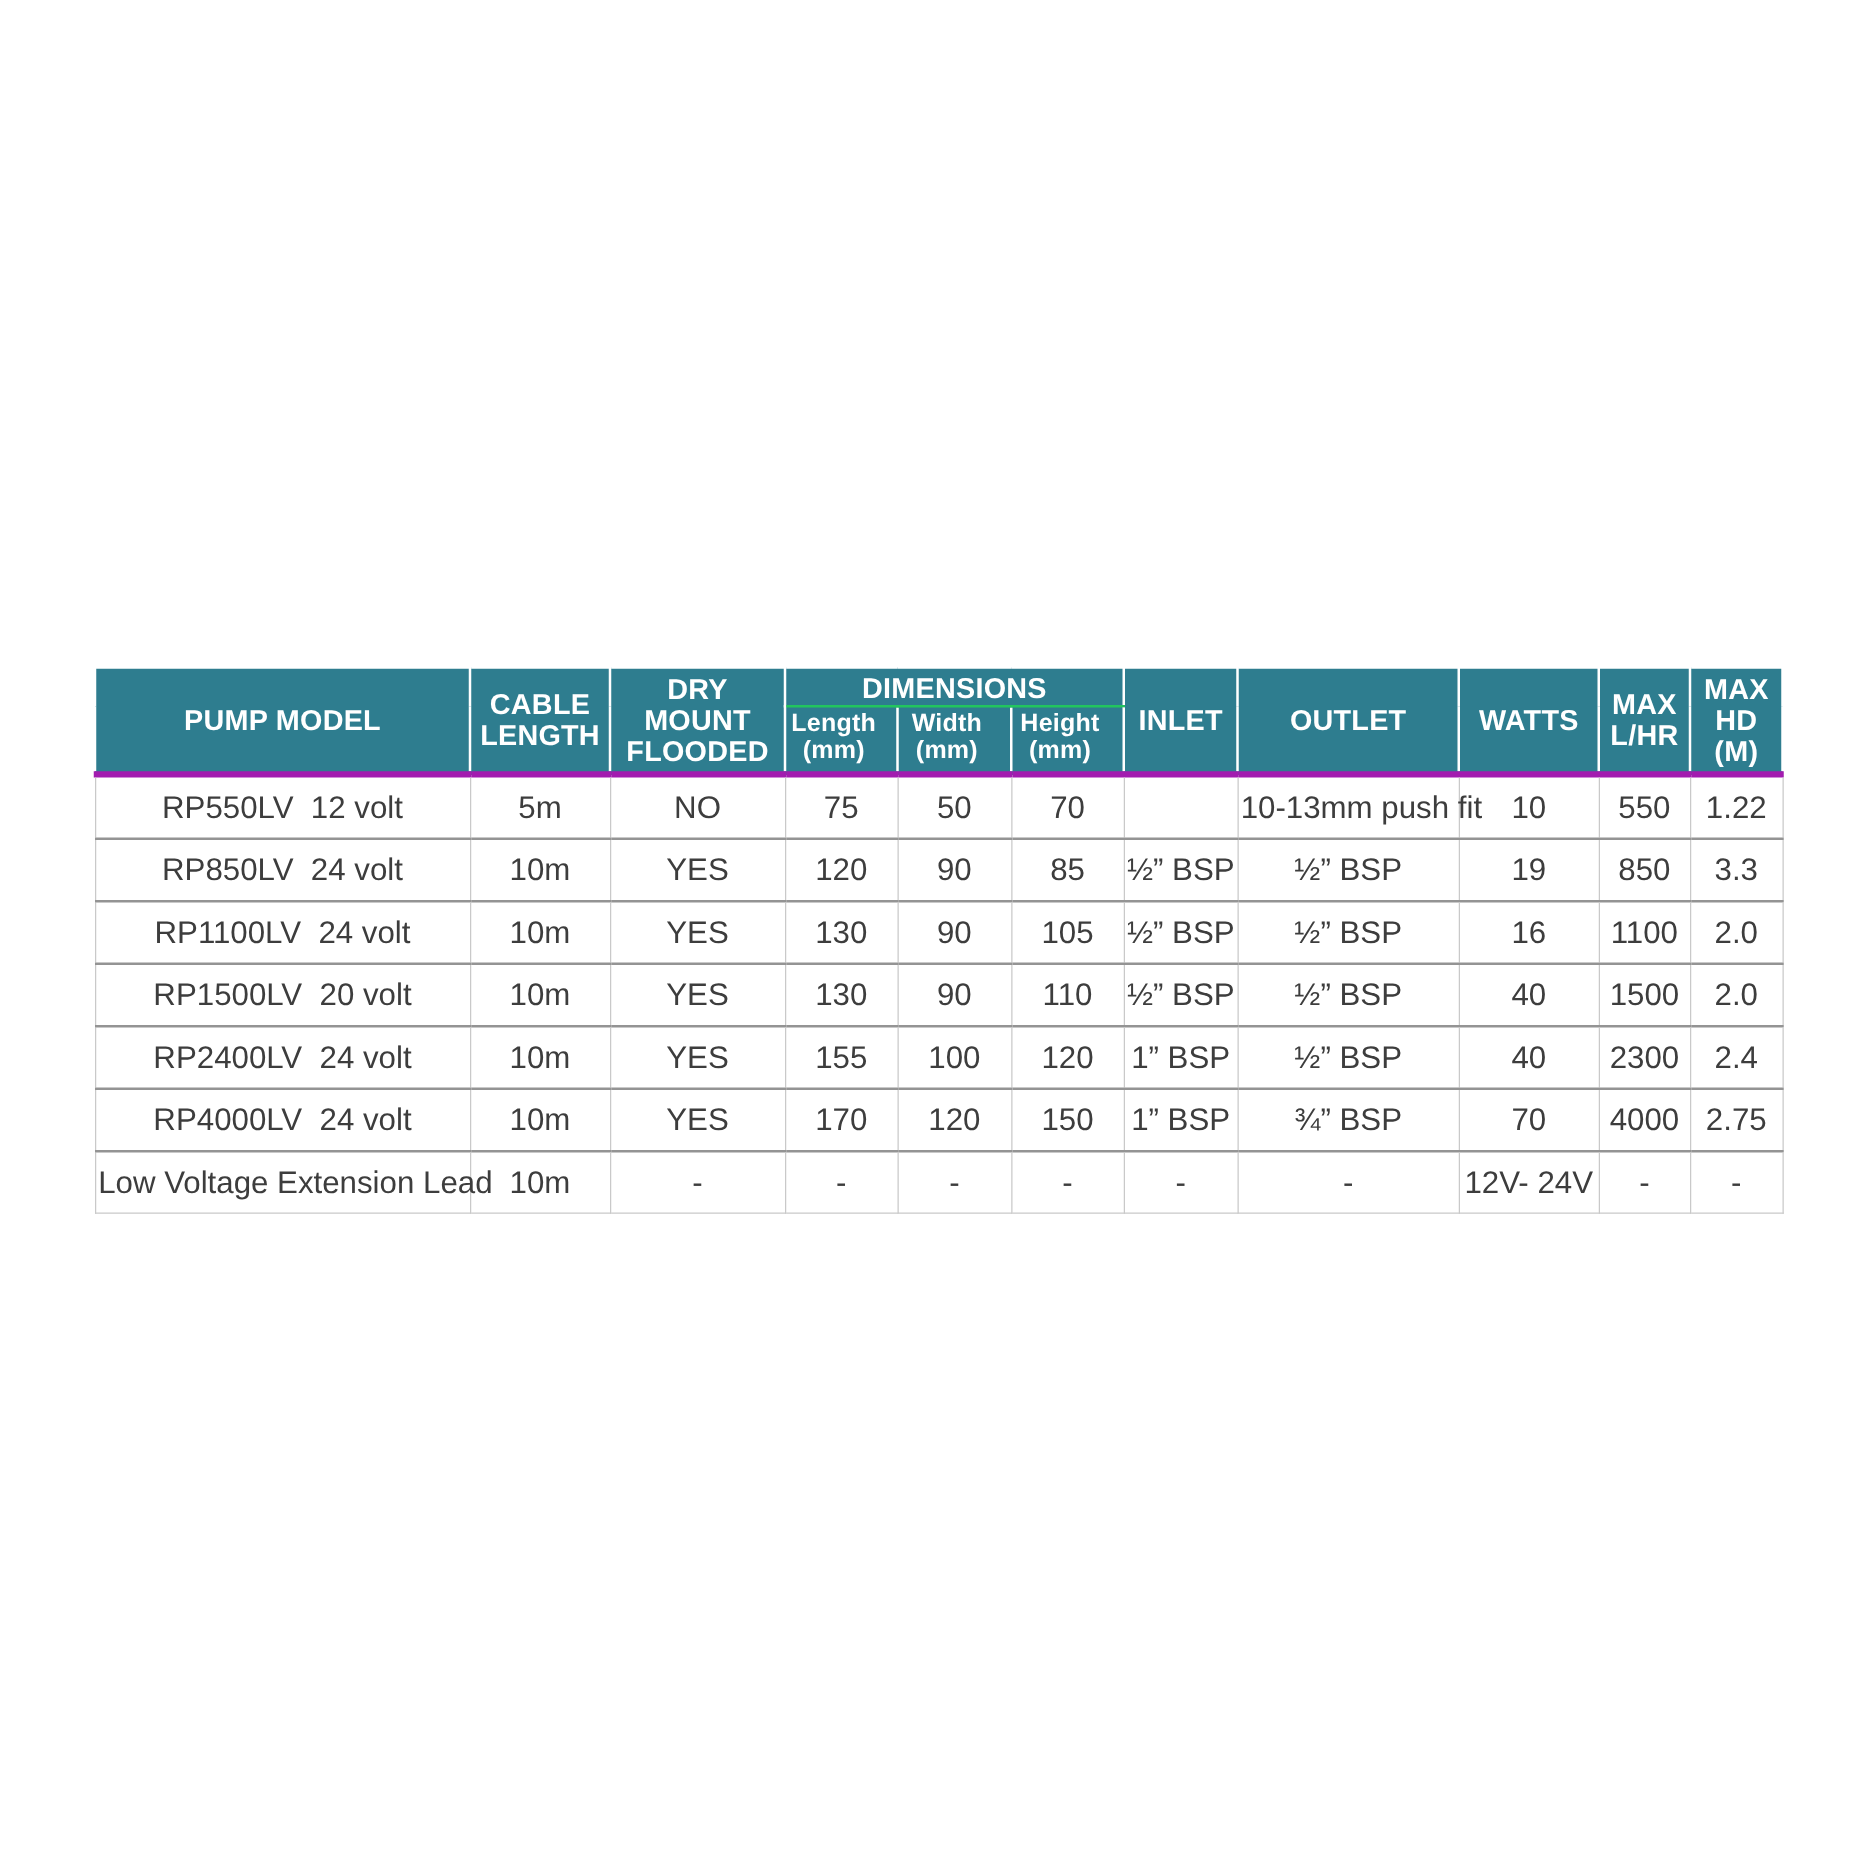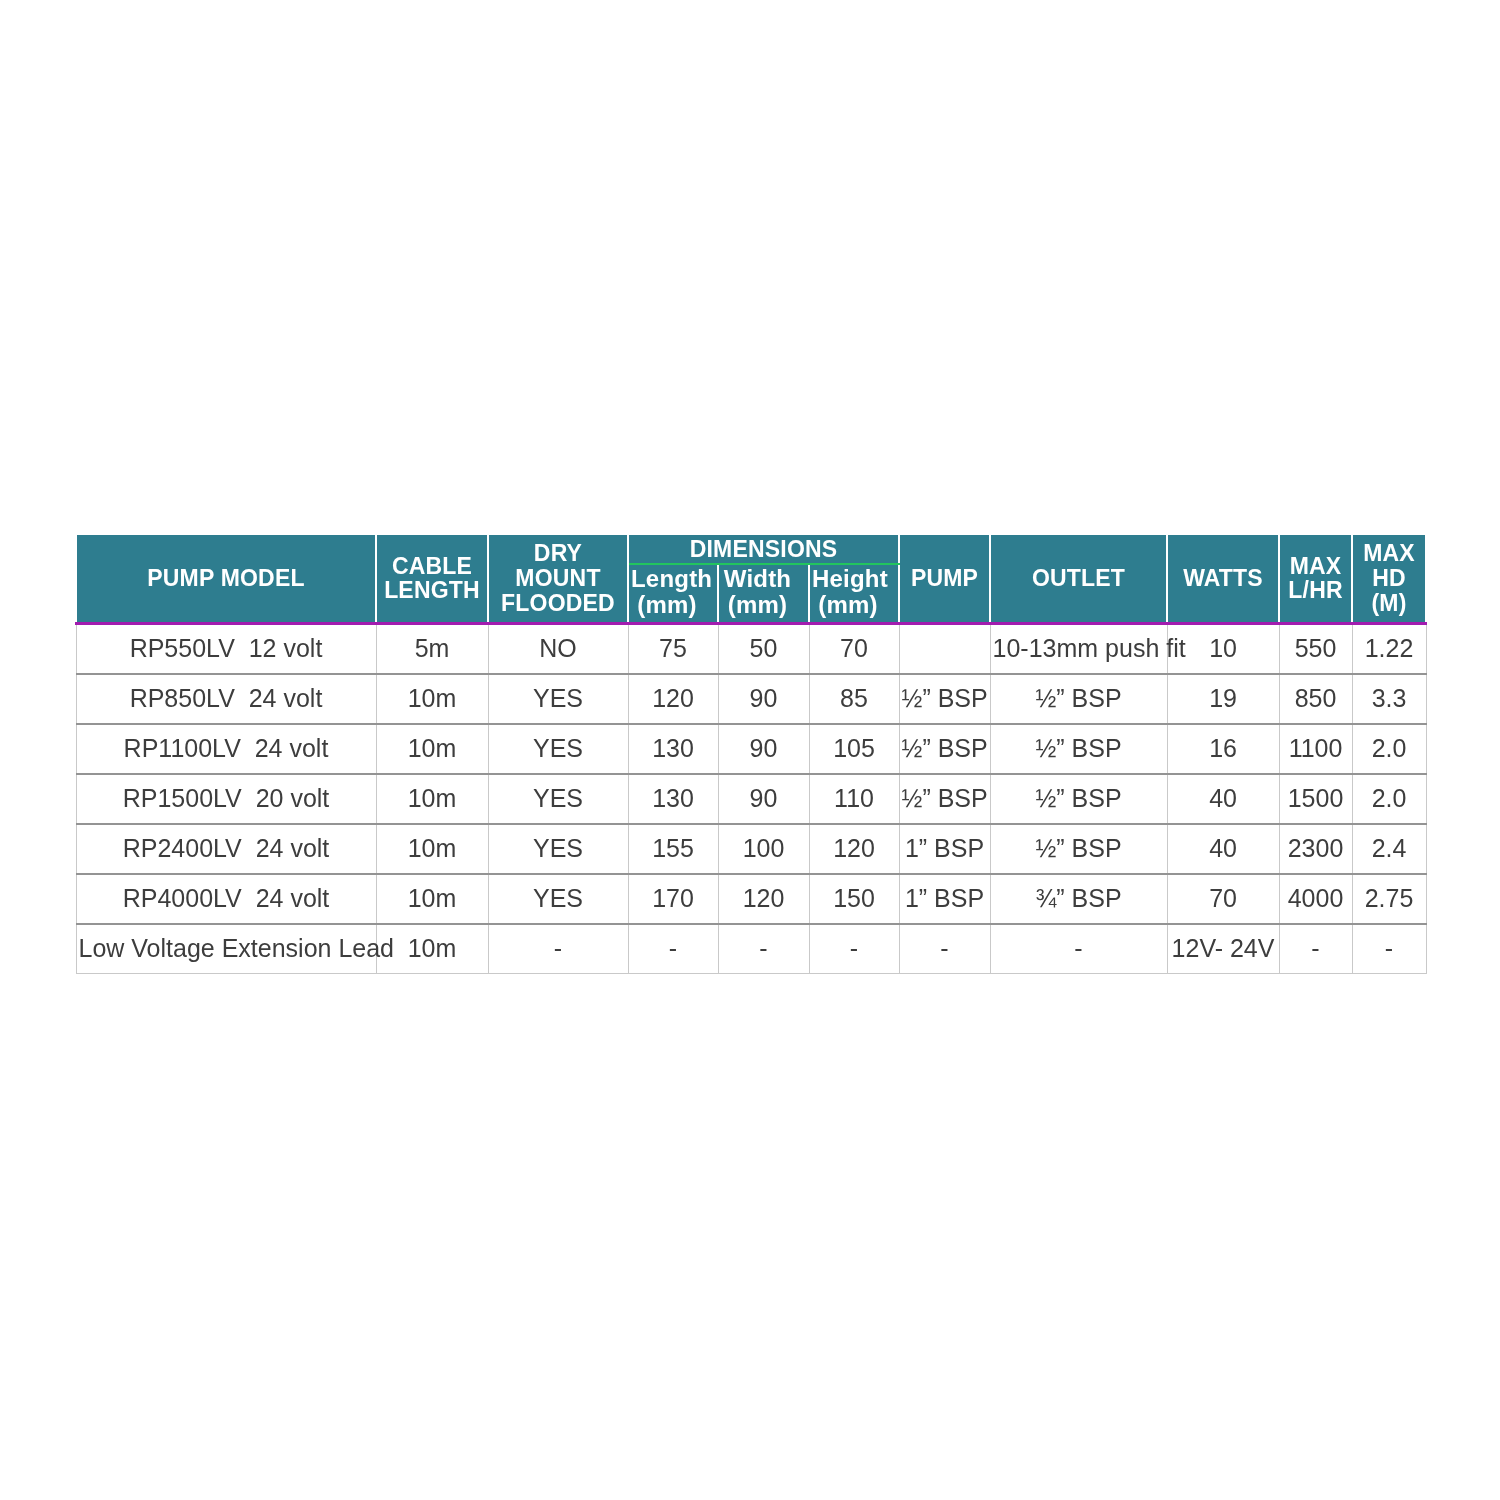--- a/index.html
+++ b/index.html
@@ -36,40 +36,40 @@
     padding: 4px 2px;
     letter-spacing: 0.2px;
   }
   thead tr.group-row { height: 30px; }
   thead tr.sub-row   { height: 52px; }
   th.th-dimensions {
     border-bottom: 2px solid #22c55e;
     padding: 2px 2px 1px 2px;
   }
   th.th-sub {
-    font-size: 24px;
+    font-size: 20px;
     padding: 1px 14px 4px 2px;
   }
   
   tbody td {
     background: #ffffff;
     color: #3d3d3d;
     font-size: 25px;
     font-weight: 400;
     text-align: center;
     vertical-align: middle;
     height: 48px;
     padding: 0 2px;
     white-space: pre;
     border-top: 2px solid #949494;
     border-bottom: 1px solid #c9c9c9;
     border-left: 1px solid #c9c9c9;
     border-right: 1px solid #c9c9c9;
   }
-  tbody tr:first-child td { border-top: 3px solid #a21caf; margin-top: 45px; }
+  tbody tr:first-child td { border-top: 5px solid #a21caf; margin-top: 45px; }
 </style>
 </head>
 <body>
 
 <div class="canvas">
   <table class="spec-table">
     <colgroup>
       <col style="width:300px">
         <col style="width:112px">
         <col style="width:140px">
@@ -81,21 +81,21 @@
         <col style="width:112px">
       <col style="width:73px">
         <col style="width:74px">
     </colgroup>
     <thead>
       <tr class="group-row">
         <th rowspan="2">PUMP MODEL</th>
         <th rowspan="2">CABLE LENGTH</th>
         <th rowspan="2">DRY MOUNT FLOODED</th>
         <th colspan="3" class="th-dimensions">DIMENSIONS</th>
-        <th rowspan="2">PUMP</th>
+        <th rowspan="2">INLET</th>
         <th rowspan="2">OUTLET</th>
         <th rowspan="2">WATTS</th>
         <th rowspan="2">MAX L/HR</th>
         <th rowspan="2">MAX HD (M)</th>
       </tr>
       <tr class="sub-row">
         <th class="th-sub">Length (mm)</th>
         <th class="th-sub">Width (mm)</th>
         <th class="th-sub">Height (mm)</th>
       </tr>

